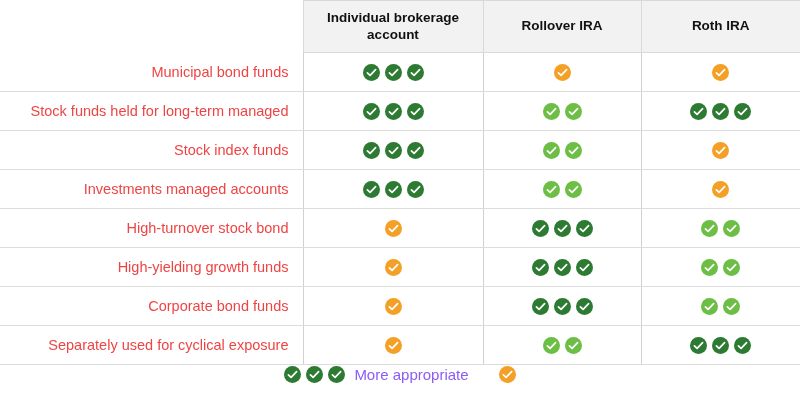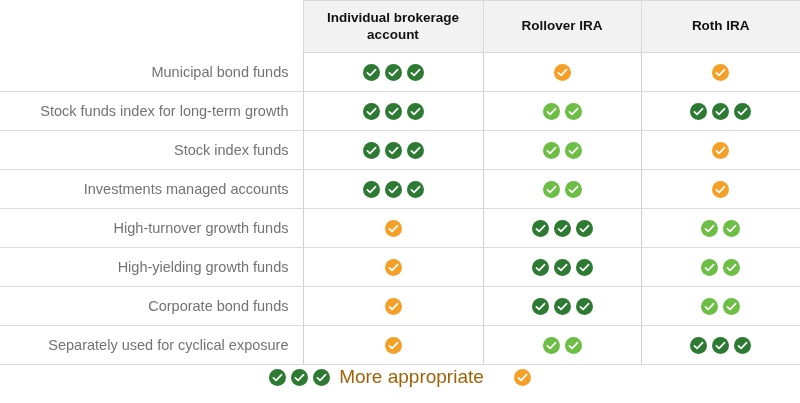--- a/index.html
+++ b/index.html
@@ -65,21 +65,21 @@
     box-sizing: border-box;
     border-bottom: 1px solid #dcdcdc;
     vertical-align: middle;
     padding: 0;
   }
 
   td.rowlabel {
     text-align: right;
     padding-right: 14px;
     font-size: 14.5px;
-    color: #737373;
+    color: #ef4444;
     white-space: nowrap;
     border-bottom: 1px solid #dcdcdc;
   }
 
   td.cell {
     border-left: 1px solid #d0d0d0;
     text-align: center;
   }
   td.cell.last {
     border-right: none;
@@ -129,22 +129,22 @@
     display: flex;
     align-items: center;
     gap: 6px;
   }
   .legend-marks {
     display: flex;
     align-items: center;
     gap: 5px;
   }
   .legend-label {
-    font-size: 19px;
-    color: #a16207;
+    font-size: 15px;
+    color: #8b5cf6;
     margin-left: 3px;
     white-space: nowrap;
   }
 </style>
 </head>
 <body>
 
 <div class="page">
 
   <table class="matrix">
@@ -197,21 +197,21 @@
             <div class="marks">
               <span class="check less">
                 <svg viewBox="0 0 17 17" xmlns="http://www.w3.org/2000/svg">
                   <path d="M4.4 8.8 L7.1 11.4 L12.6 5.6" fill="none" stroke="#ffffff" stroke-width="1.7" stroke-linecap="round" stroke-linejoin="round"></path>
                 </svg>
               </span>
             </div>
           </td>
         </tr>
         <tr>
-          <td class="rowlabel">Stock funds index for long-term growth</td>
+          <td class="rowlabel">Stock funds held for long-term managed</td>
           <td class="cell">
             <div class="marks">
               <span class="check more">
                 <svg viewBox="0 0 17 17" xmlns="http://www.w3.org/2000/svg">
                   <path d="M4.4 8.8 L7.1 11.4 L12.6 5.6" fill="none" stroke="#ffffff" stroke-width="1.7" stroke-linecap="round" stroke-linejoin="round"></path>
                 </svg>
               </span>
               <span class="check more">
                 <svg viewBox="0 0 17 17" xmlns="http://www.w3.org/2000/svg">
                   <path d="M4.4 8.8 L7.1 11.4 L12.6 5.6" fill="none" stroke="#ffffff" stroke-width="1.7" stroke-linecap="round" stroke-linejoin="round"></path>
@@ -342,21 +342,21 @@
             <div class="marks">
               <span class="check less">
                 <svg viewBox="0 0 17 17" xmlns="http://www.w3.org/2000/svg">
                   <path d="M4.4 8.8 L7.1 11.4 L12.6 5.6" fill="none" stroke="#ffffff" stroke-width="1.7" stroke-linecap="round" stroke-linejoin="round"></path>
                 </svg>
               </span>
             </div>
           </td>
         </tr>
         <tr>
-          <td class="rowlabel">High-turnover growth funds</td>
+          <td class="rowlabel">High-turnover stock bond</td>
           <td class="cell">
             <div class="marks">
               <span class="check less">
                 <svg viewBox="0 0 17 17" xmlns="http://www.w3.org/2000/svg">
                   <path d="M4.4 8.8 L7.1 11.4 L12.6 5.6" fill="none" stroke="#ffffff" stroke-width="1.7" stroke-linecap="round" stroke-linejoin="round"></path>
                 </svg>
               </span>
             </div>
           </td>
           <td class="cell">

